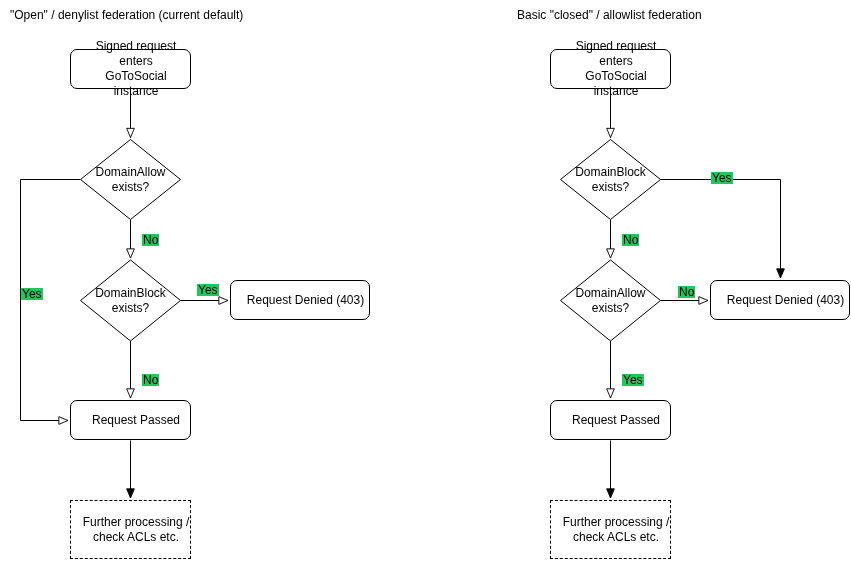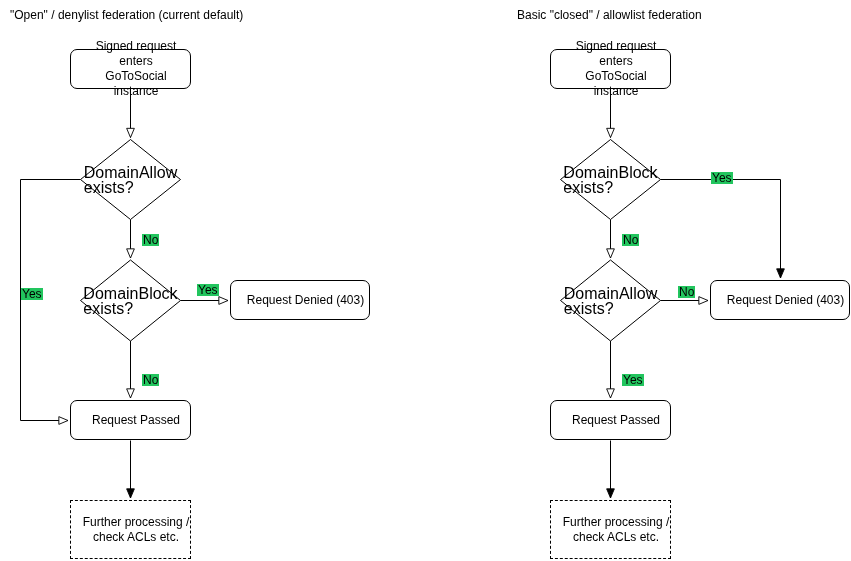--- a/index.html
+++ b/index.html
@@ -40,21 +40,22 @@
     white-space: pre-line;
     padding-left: 11px;
   }
   .node.rounded { border-radius: 7px; }
   .node.dashed  { border: 1px dashed #000000; border-radius: 0; }
   .diamond-text {
     position: absolute;
     display: flex;
     align-items: center;
     justify-content: center;
-    font-size: 16px;
+    text-align: center;
+    font-size: 12px;
     line-height: 15px;
     white-space: pre-line;
     pointer-events: none;
   }
   .edge-label {
     position: absolute;
     font-size: 12px;
     line-height: 12px;
     background: #22c55e;
     padding: 0 1px;

